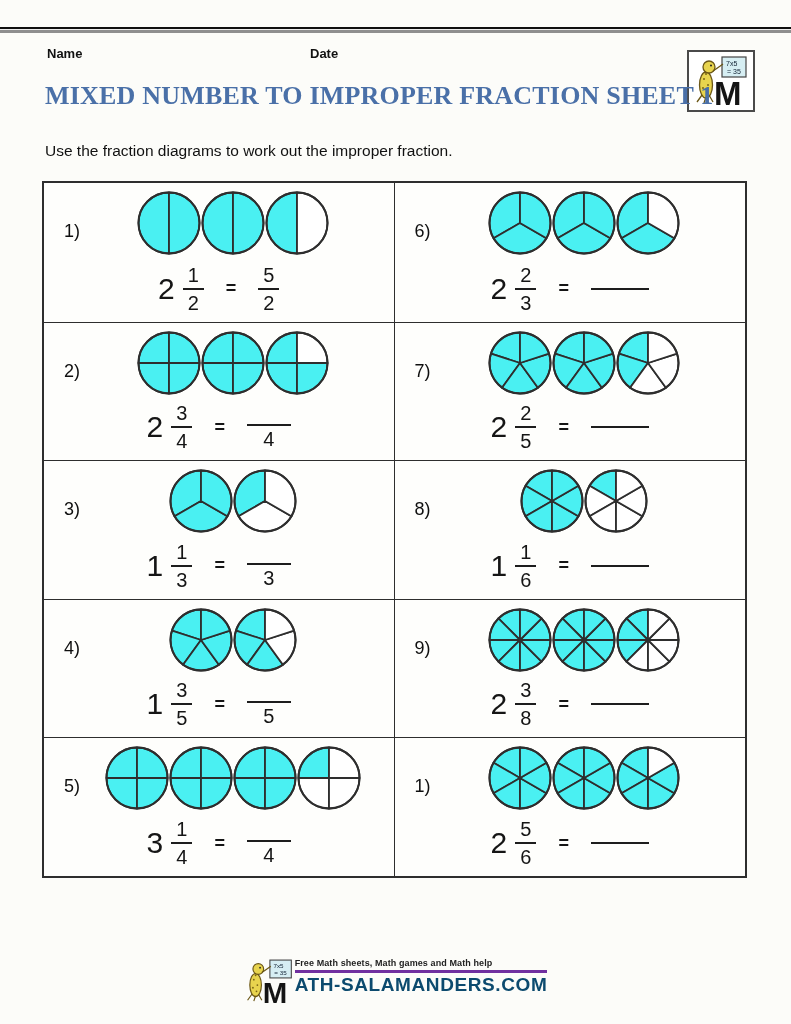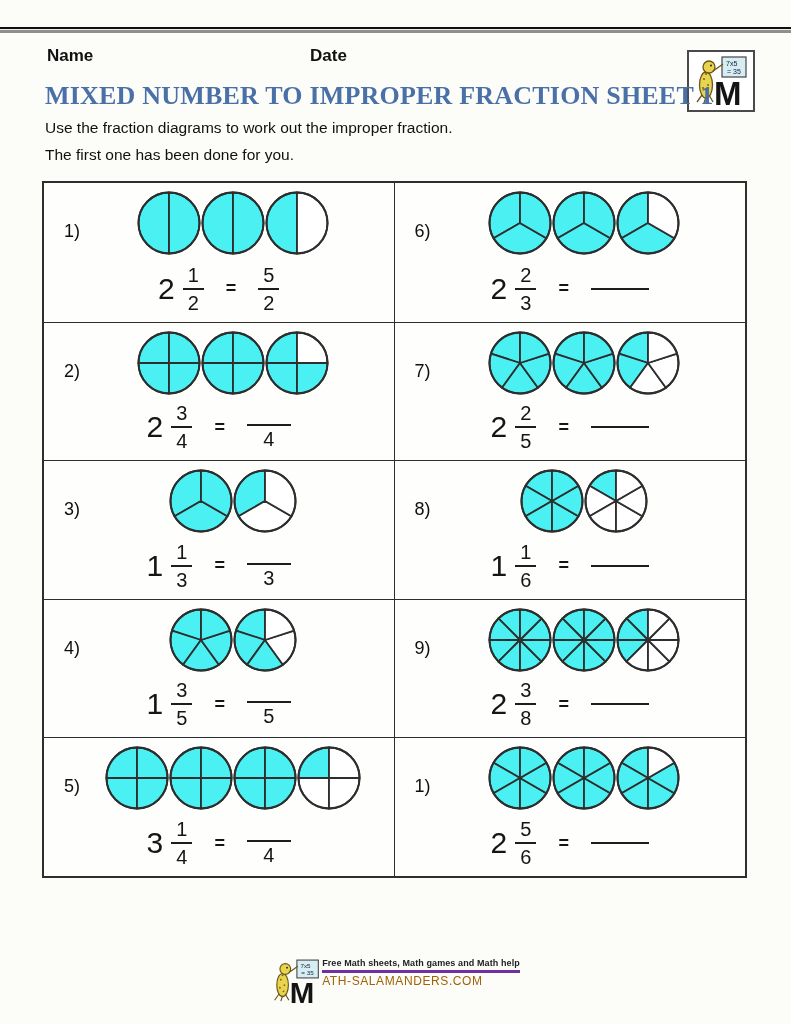--- a/index.html
+++ b/index.html
@@ -1,27 +1,27 @@
 <!DOCTYPE html>
 <html><head>
 <meta charset="utf-8">
 <style>
   html,body{margin:0;padding:0;background:#ffffff;}
   .page{position:relative;width:791px;height:1024px;background:#fcfcf9;overflow:hidden;
         font-family:"Liberation Sans",sans-serif;color:#141414;}
   .top-rule{position:absolute;top:27px;left:0;width:791px;height:8px;
         background:linear-gradient(to bottom,#0f0f0f 0 2.5px,#ececec 2.5px 3.5px,#8f8f8f 3.5px 6px,transparent 6px);}
-  .hdr-label{position:absolute;top:46px;font-size:17px;font-weight:600;color:#111;}
+  .hdr-label{position:absolute;top:46px;font-size:13px;font-weight:600;color:#111;}
   .hdr-name{left:47px;}
   .hdr-date{left:310px;}
   .logo-box{position:absolute;top:50px;right:36px;width:64px;height:58px;border:2px solid #4a4a4a;
         background:#fff;display:flex;align-items:center;justify-content:center;}
   .title{position:absolute;left:45px;top:81px;font-family:"Liberation Serif",serif;
         font-size:26px;font-weight:700;letter-spacing:0.2px;white-space:nowrap;}
-  .instr{position:absolute;left:45px;font-size:15.5px;color:#111;}
+  .instr{position:absolute;left:45px;font-size:15.5px;color:#111;margin-top:23px;}
   .instr1{top:119px;}
   .instr2{top:146px;}
 
   .grid{position:absolute;left:42px;top:181px;width:705px;height:697px;
         border:2px solid #2e2e2e;background:#fefefc;
         display:grid;grid-template-columns:1fr 1fr;grid-template-rows:repeat(5,1fr);box-sizing:border-box;}
   .cell{position:relative;border-top:1.6px solid #2e2e2e;box-sizing:border-box;}
   .cell:nth-child(1),.cell:nth-child(2){border-top:none;}
   .cell:nth-child(odd){border-right:1.6px solid #2e2e2e;}
 
@@ -37,21 +37,21 @@
   .frac .den{font-size:20px;line-height:1.1;padding-top:2px;text-align:center;}
   .frac .num.blank{width:44px;height:20px;padding:0;}
   .eq{font-size:18px;font-weight:600;margin:0 22px;}
   .ans-line{width:58px;height:0;border-top:2px solid #1d1d1d;}
 
   .footer{position:absolute;left:0;right:0;top:958px;display:flex;justify-content:center;
         align-items:flex-start;}
   .f-col{display:flex;flex-direction:column;margin-left:1px;}
   .f-tag{font-size:9px;font-weight:700;color:#222;letter-spacing:0.1px;white-space:nowrap;}
   .f-bar{height:3px;margin-top:2px;}
-  .f-site{font-size:12px;font-weight:400;letter-spacing:0.6px;color:#a16207;margin-top:1px;white-space:nowrap;}
+  .f-site{font-size:19px;font-weight:700;letter-spacing:0.6px;color:#0c4a6e;margin-top:1px;white-space:nowrap;}
 </style>
 </head>
 <body>
 
 <div class="page">
 
   <div class="top-rule"></div>
 
   <span class="hdr-label hdr-name">Name</span>
   <span class="hdr-label hdr-date">Date</span>
@@ -74,21 +74,20 @@
           <circle cx="15" cy="30" r="1"></circle>
         <circle cx="10" cy="33" r="1"></circle>
           <circle cx="14" cy="37" r="1"></circle>
         <circle cx="13" cy="19" r="1"></circle>
       </g>
     </svg>
   </div>
 
   <div class="title" style="color: rgb(74, 112, 168);">MIXED NUMBER TO IMPROPER FRACTION SHEET 1</div>
   <div class="instr instr1">Use the fraction diagrams to work out the improper fraction.</div>
-  <div class="instr instr2">The first one has been done for you.</div>
 
   <div class="grid" id="problems-grid">
       <div class="cell">
     <div class="prob-label">1)</div>
     <div class="circles">
           <svg width="66" height="66" viewBox="0 0 66 66">
             <path d="M 33 33 L 33.00 2.50 A 30.5 30.5 0 0 0 33.00 63.50 Z" fill="#4af0f2" stroke="#2e2e2e" stroke-width="1.8" stroke-linejoin="round"></path>
             <path d="M 33 33 L 33.00 63.50 A 30.5 30.5 0 0 0 33.00 2.50 Z" fill="#4af0f2" stroke="#2e2e2e" stroke-width="1.8" stroke-linejoin="round"></path>
             <circle cx="33" cy="33" r="30.5" fill="none" stroke="#2e2e2e" stroke-width="2"></circle>
           </svg>

